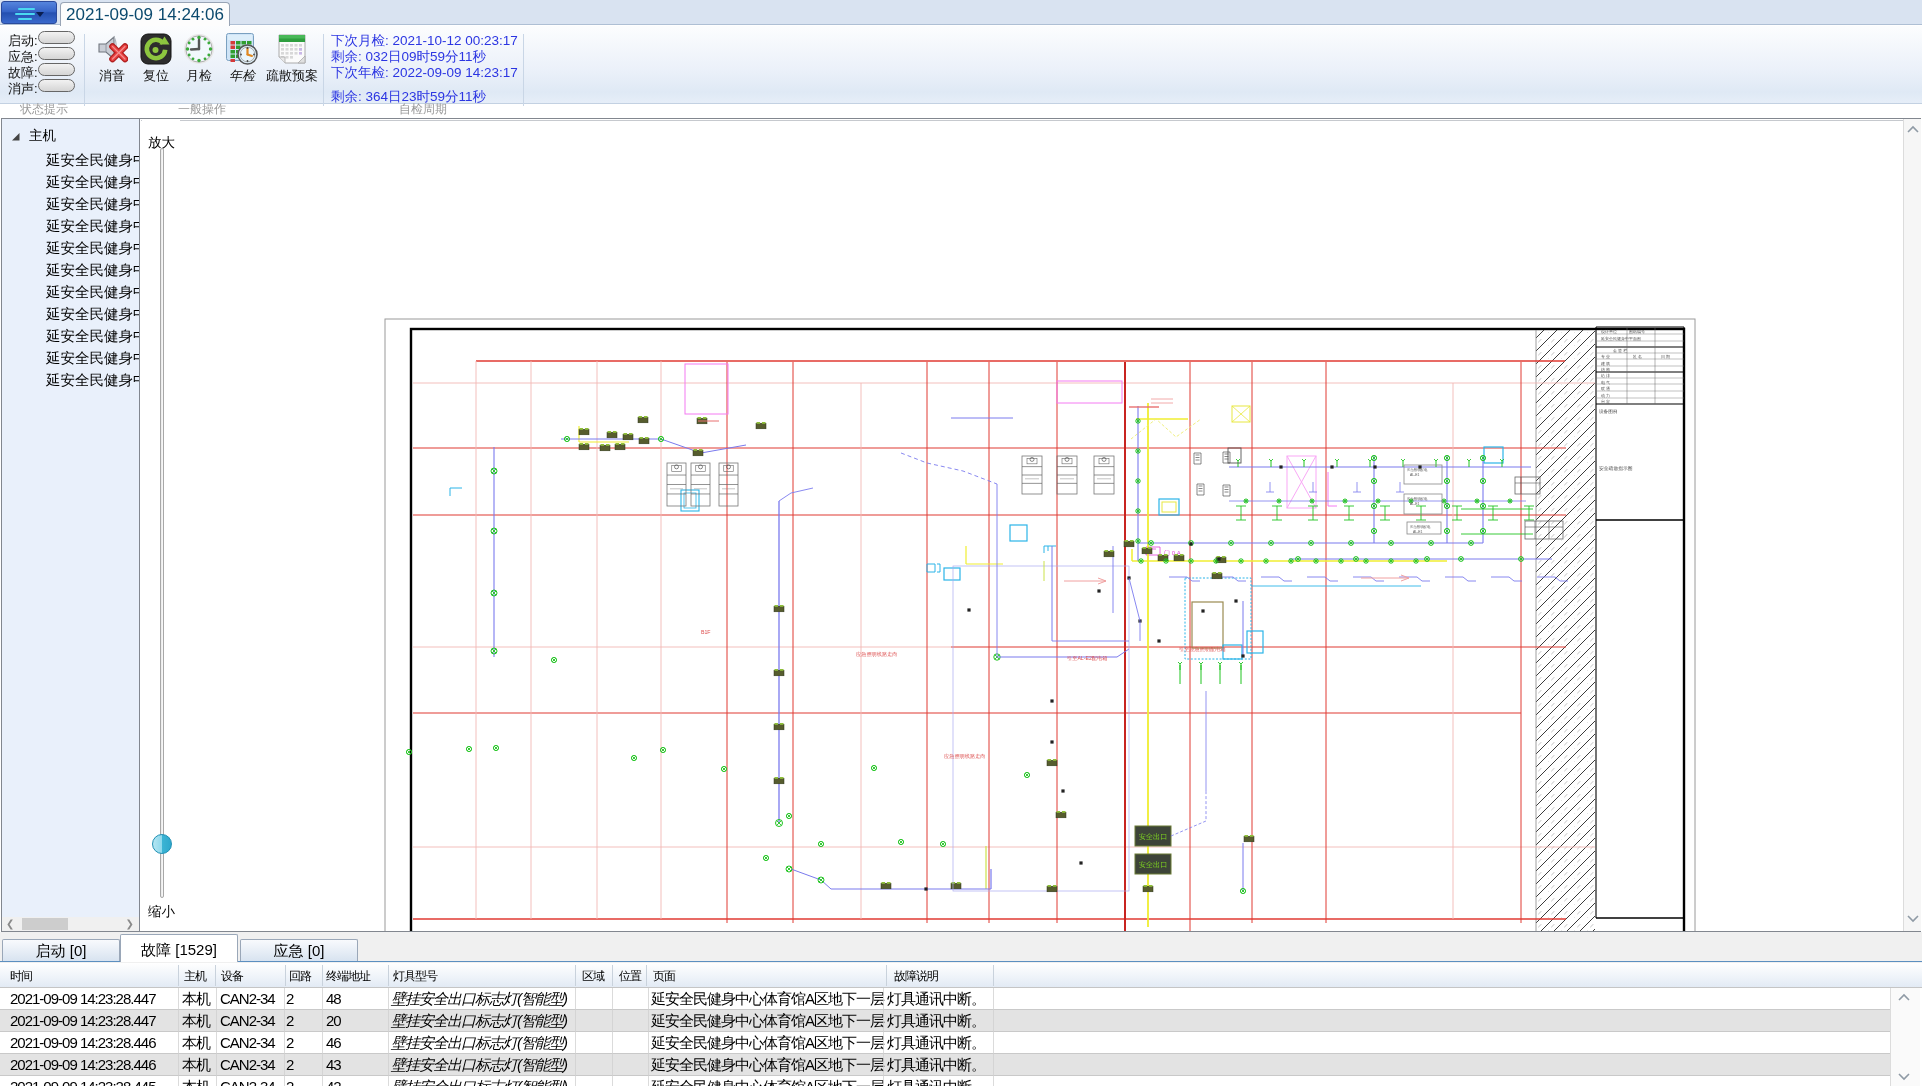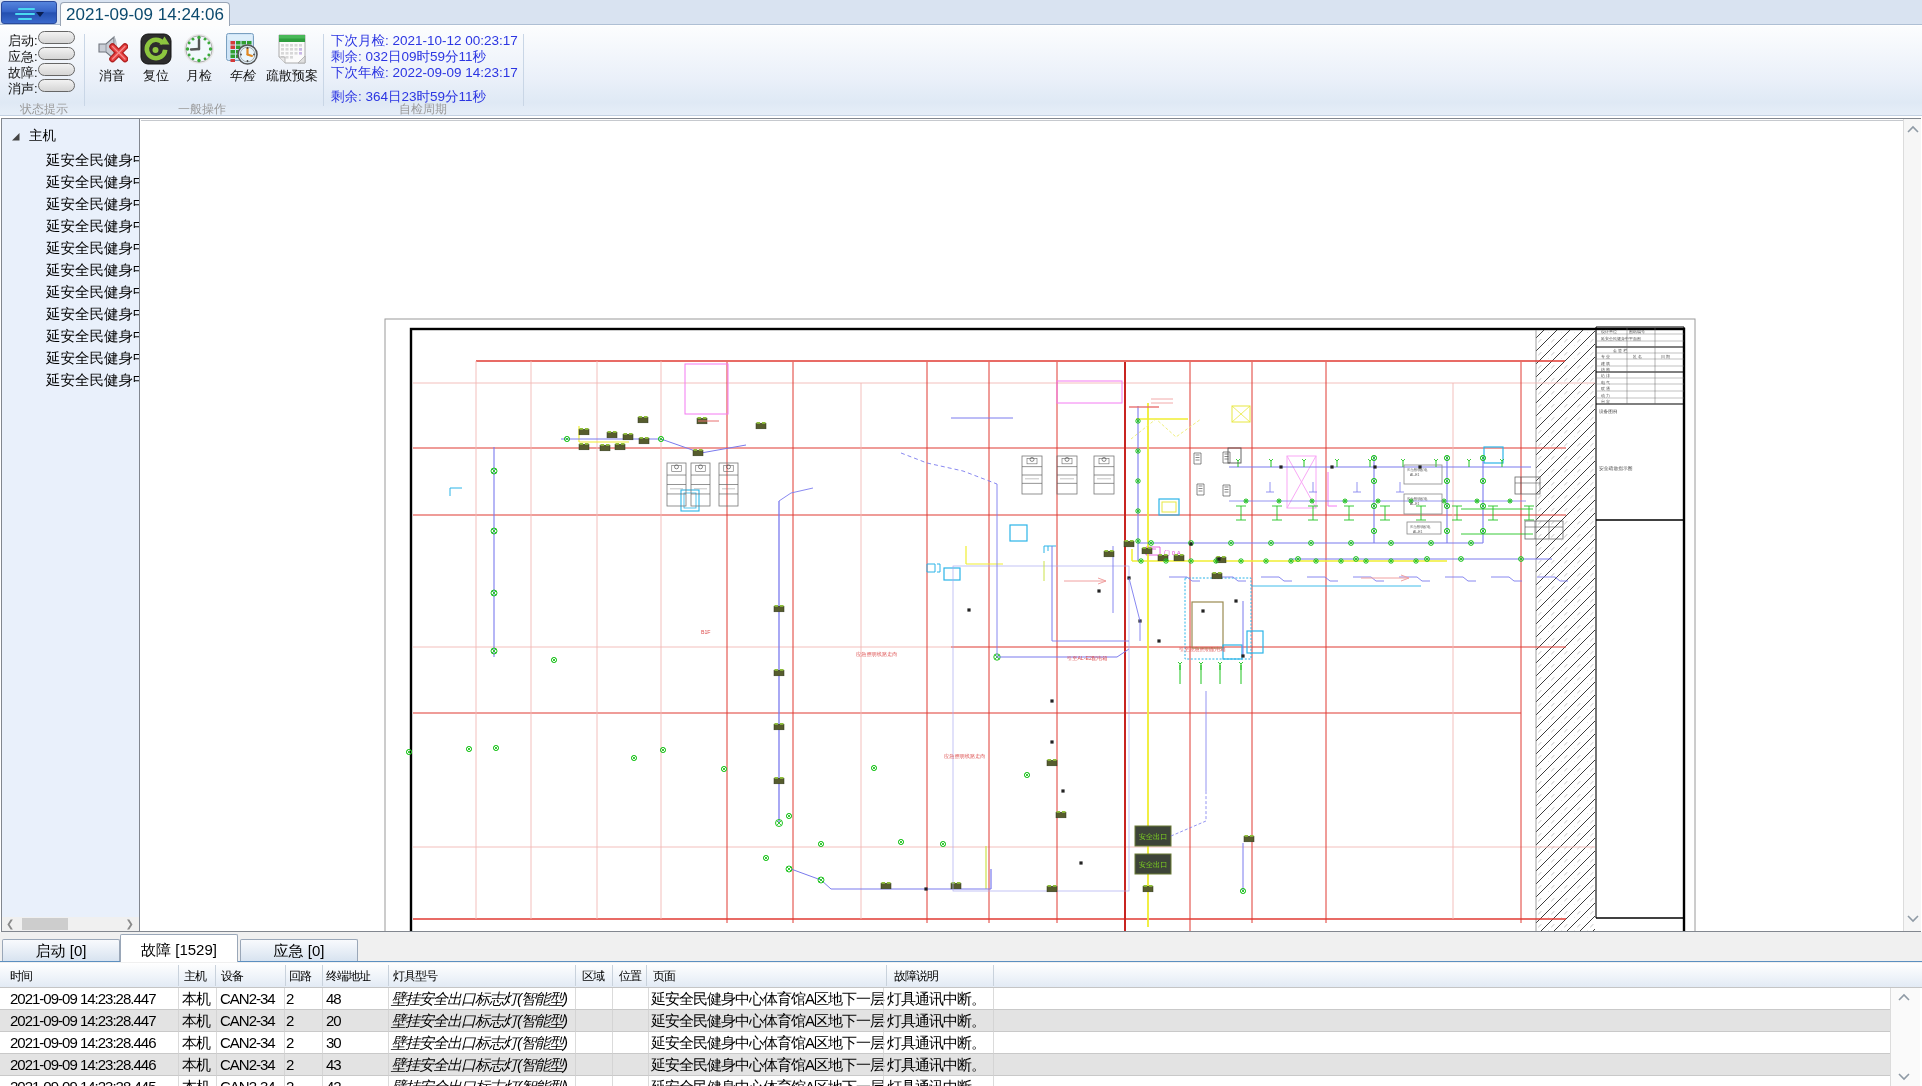--- a/index.html
+++ b/index.html
@@ -12,21 +12,21 @@
   background:linear-gradient(#5585dd 0%,#3765c8 45%,#2450b0 52%,#3a69cc 100%);
   border:1px solid #2a4a9c; border-radius:3px; }
 #appbtn .l { position:absolute; height:2px; background:#4ad8f0; border-radius:1px; }
 #appbtn .arr { position:absolute; left:34px; top:10px; width:0; height:0;
   border-left:4px solid transparent; border-right:4px solid transparent; border-top:5px solid #0a1e50; }
 #tab0 { left:60px; top:2px; width:170px; height:24px; background:#fdfdfd;
   border:1px solid #98a4b5; border-bottom:none; border-radius:4px 4px 0 0;
   font-size:17px; color:#0c4a6e; text-align:center; line-height:24px; }
 
 
-#ribbon { left:0; top:26px; width:1922px; height:90px;
+#ribbon { left:0; top:26px; width:1922px; height:78px;
   background:linear-gradient(#fcfdfe 0%,#eaf0f9 60%,#dfe9f5 86%,#e6eef8 100%); border-bottom:1px solid #c3d1e2; }
 .gsep { position:absolute; top:8px; width:1px; height:72px; background:#c9d6e6; }
 .glabel { position:absolute; top:75px; font-size:12px; color:#9a9a9a; text-align:center; }
 .slabel { position:absolute; font-size:13px; color:#111; }
 .pill { position:absolute; left:38px; width:37px; height:13px; border:1.6px solid #666;
   border-radius:6.5px; background:linear-gradient(#f2f2f2,#d5d5d5); }
 .btn { position:absolute; top:7px; text-align:center; font-size:13px; color:#111; }
 .btn .ic { width:32px; height:32px; margin:0 auto 2px auto; }
 #zjzq div { position:absolute; font-size:13.5px; color:#2b35e2; white-space:nowrap; }
 
@@ -852,20 +852,26 @@
       <div class="ti">延安全民健身中</div>
       <div class="ti">延安全民健身中</div>
       <div class="ti">延安全民健身中</div>
       <div class="ti">延安全民健身中</div>
     <div class="abs" id="treehsb">
       <div class="a" style="left:4px;">❮</div>
       <div class="a" style="right:6px;">❯</div>
       <div class="th"></div>
     </div>
   </div>
+  <div class="abs" id="zoomcol">
+    <div class="zl" style="top:15px;">放大</div>
+    <div id="ztrack"></div>
+    <div id="zball"></div>
+    <div class="zl" style="top:784px;">缩小</div>
+  </div>
   <div class="abs" id="vsb">
     <svg class="abs" style="left:3px;top:6px;" width="12" height="8">
         <path d="M1 7 L6 2 L11 7" stroke="#8f9aa5" stroke-width="1.6" fill="none"></path>
       </svg>
     <svg class="abs" style="left:3px;top:796px;" width="12" height="8">
         <path d="M1 1 L6 6 L11 1" stroke="#8f9aa5" stroke-width="1.6" fill="none"></path>
       </svg>
   </div>
 </div>
 
@@ -922,21 +928,21 @@
       <span class="c6"></span>
       <span class="c7"></span>
       <span class="c8">延安全民健身中心体育馆A区地下一层</span>
       <span class="c9">灯具通讯中断。</span>
     </div>
     <div class="r even">
       <span class="c0">2021-09-09 14:23:28.446</span>
       <span class="c1">本机</span>
       <span class="c2">CAN2-34</span>
       <span class="c3">2</span>
-      <span class="c4">30</span>
+      <span class="c4">46</span>
       <span class="c5">壁挂安全出口标志灯(智能型)</span>
       <span class="c6"></span>
       <span class="c7"></span>
       <span class="c8">延安全民健身中心体育馆A区地下一层</span>
       <span class="c9">灯具通讯中断。</span>
     </div>
     <div class="r odd">
       <span class="c0">2021-09-09 14:23:28.446</span>
       <span class="c1">本机</span>
       <span class="c2">CAN2-34</span>

